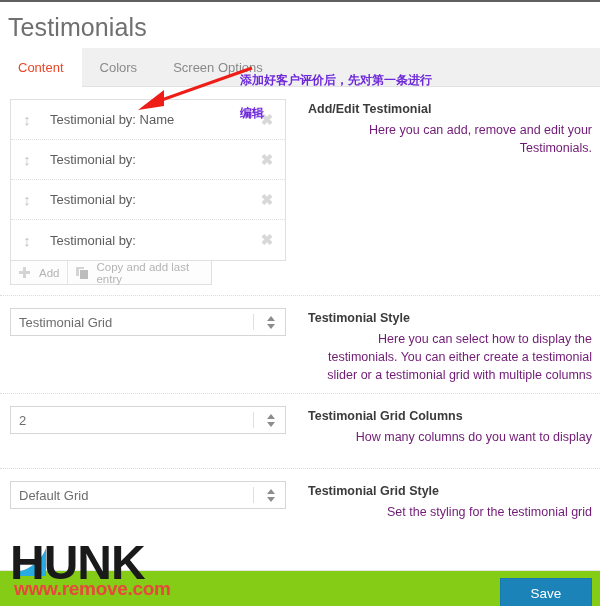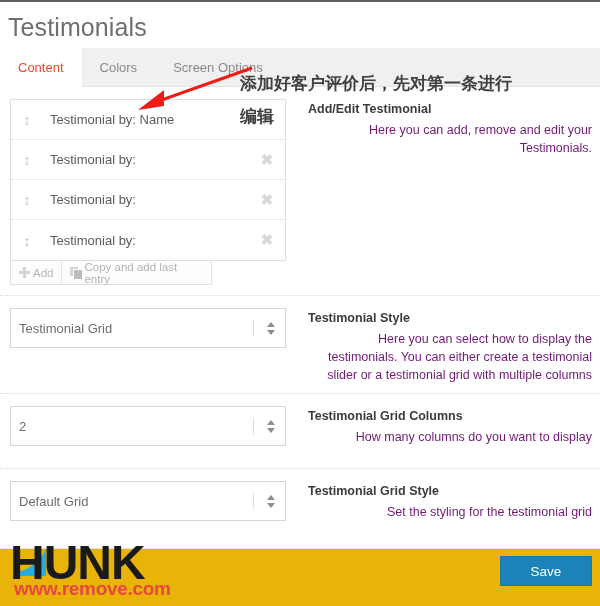--- a/index.html
+++ b/index.html
@@ -151,21 +151,21 @@
     align-items: stretch;
     border: 1px solid #e0e0e0;
     border-top: none;
     width: 202px;
     height: 24px;
     background: #fdfdfd;
   }
   .list-btn {
     display: flex;
     align-items: center;
-    gap: 3px;
+    gap: 9px;
     padding: 0 8px;
     font-size: 11.5px;
     color: #b4b4b4;
     cursor: pointer;
     user-select: none;
   }
   .list-btn + .list-btn { border-left: 1px solid #e6e6e6; }
   .ico-plus {
     display: inline-block;
     width: 11px; height: 11px;
@@ -198,21 +198,21 @@
     position: absolute;
     left: 3px; top: 2px;
     width: 8px; height: 9px;
     background: #bdbdbd;
     border: 1px solid #fdfdfd;
   }
 
   
   .sel-wrap {
     width: 276px;
-    height: 40px;
+    height: 28px;
     border: 1px solid #d6d6d6;
     background: #fff;
     display: flex;
     align-items: center;
     position: relative;
     cursor: pointer;
   }
   .sel-value {
     flex: 1;
     font-size: 13px;
@@ -243,22 +243,22 @@
     border-right: 4px solid transparent;
   }
   .sel-arrows i.up   { border-bottom: 5px solid #8d8d8d; }
   .sel-arrows i.down { border-top: 5px solid #8d8d8d; }
 
   
   .footer {
     position: absolute;
     left: 0; right: 0;
     bottom: 0;
-    height: 58px;
-    background: #eab308;
+    height: 36px;
+    background: #84cc16;
     border-top: 1px solid #e4e4e4;
   }
   .save-button {
     position: absolute;
     right: 8px;
     top: 7px;
     width: 92px;
     height: 30px;
     background: #1b83b8;
     border: 1px solid #157ab0;
@@ -287,24 +287,24 @@
     font-size: 19px;
     font-weight: bold;
     color: #e8483c;
     letter-spacing: -0.3px;
     font-family: "Liberation Sans", sans-serif;
   }
 
   
   .annot {
     position: absolute;
-    color: #404040;
+    color: #6d28d9;
     font-family: Liberation Mono, monospace;
     font-weight: bold;
-    font-size: 17px;
+    font-size: 12px;
     white-space: nowrap;
     pointer-events: none;
   }
   .annot-line1 { left: 240px; top: 70px; }
   .annot-line2 { left: 240px; top: 103px; }
   .annot-arrow {
     position: absolute;
     left: 134px;
     top: 62px;
     width: 122px;

